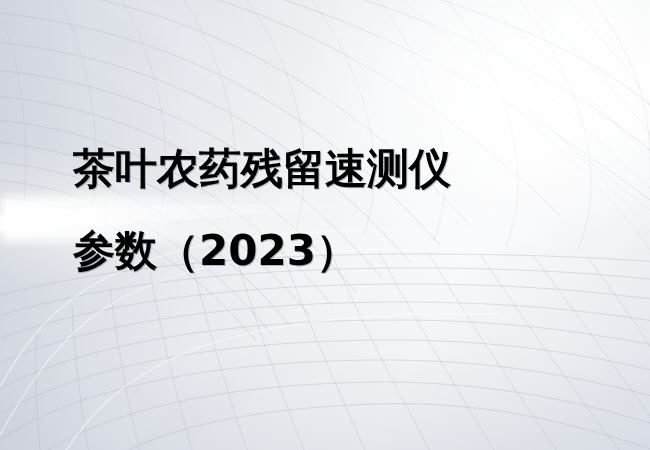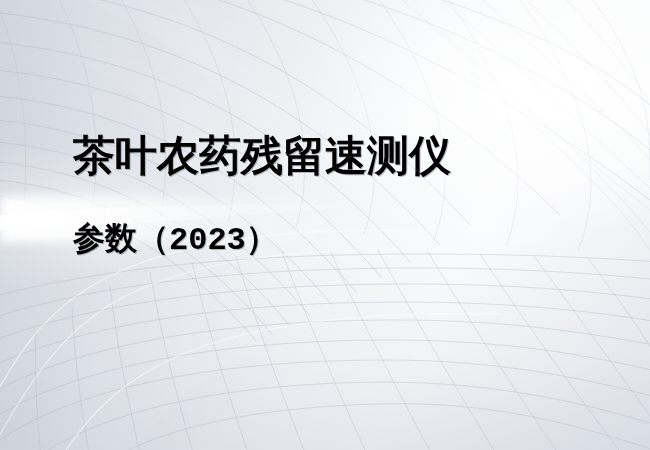--- a/index.html
+++ b/index.html
@@ -81,35 +81,34 @@
     right: -60px; top: -70px;
     width: 420px; height: 330px;
     background: radial-gradient(ellipse at center,
         rgba(255,255,255,0.9) 0%, rgba(255,255,255,0.0) 70%);
   }
 
   
   .text-block {
     position: absolute;
     left: 73px;
-    top: 118px;
+    top: 128px;
     width: 540px;
-    font-family: Liberation Mono, monospace;
   }
   .title-line {
     color: #000000;
     font-weight: bold;
     font-size: 42px;
     line-height: 82px;
     letter-spacing: 0px;
     white-space: nowrap;
     text-shadow: 1px 1px 0 rgba(40,50,70,0.30);
   }
   .title-line-2 {
-    font-size: 32px;
+    font-size: 42px;
   }
 </style>
 </head>
 <body>
 
 <div id="slide">
 
   <div class="bg-base"></div>
   <div class="bg-shade-left"></div>
   <div class="bg-shade-bottom"></div>

